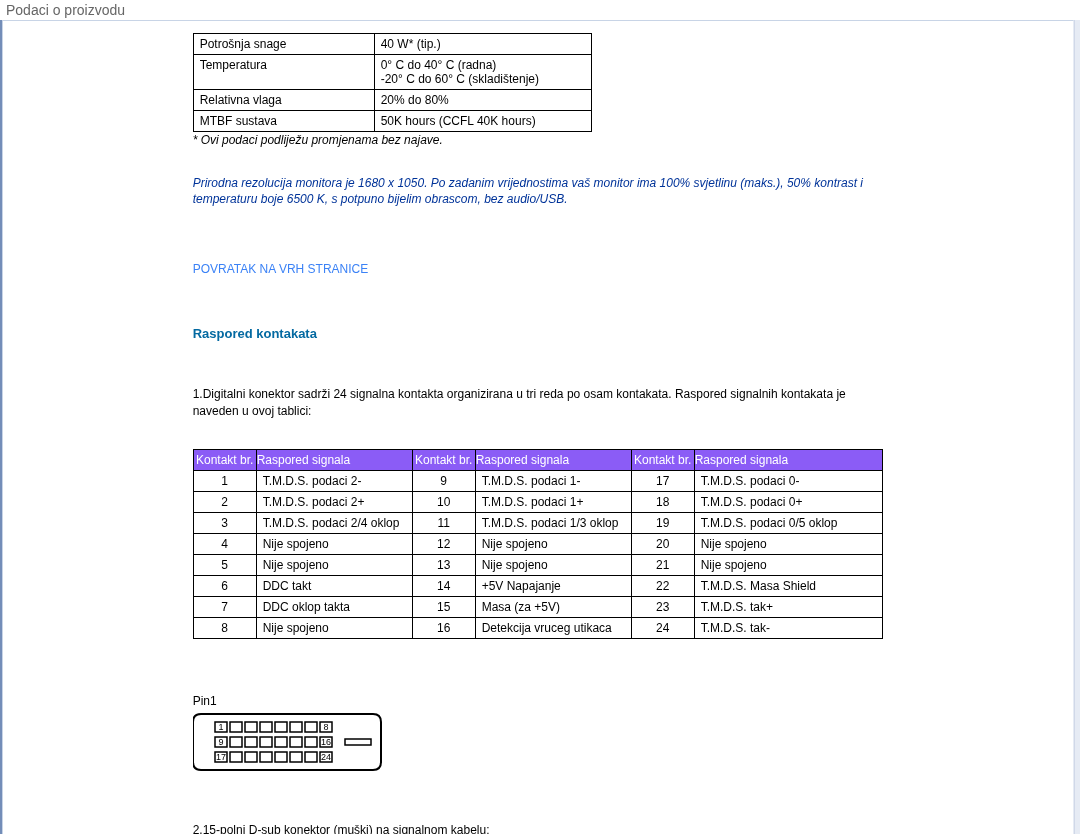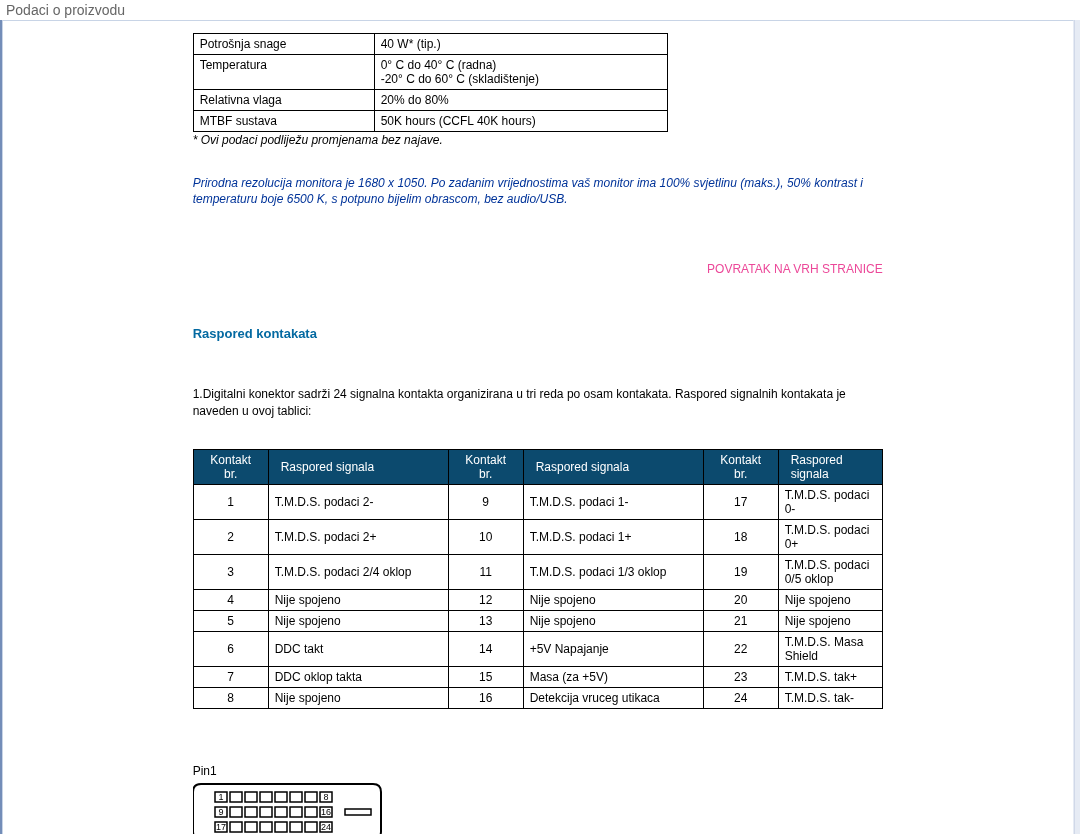--- a/index.html
+++ b/index.html
@@ -33,67 +33,67 @@
   .right-bar {
     width: 115px;
     background: #e6ebf4;
     border-left: 1px solid #d0d8e8;
   }
   .content-inner {
     padding: 12px 190px 40px 190px;
   }
   table.spec-table {
     border-collapse: collapse;
-    width: 475px;
+    width: 399px;
     border: 1px solid #000;
   }
   table.spec-table td {
     border: 1px solid #000;
     padding: 3px 6px;
     font-size: 12px;
     vertical-align: top;
   }
   .note-italic {
     font-style: italic;
     margin-top: 1px;
   }
   .note-blue {
     color: #003399;
     font-style: italic;
     margin-top: 28px;
     line-height: 1.35;
   }
   .return-link {
-    color: #ec4899;
-    font-size: 12px;
-    text-align: right;
+    color: #3b82f6;
+    font-size: 12px;
+    text-align: left;
     margin: 55px 0 50px 0;
   }
   .section-heading {
     color: #0369a1;
     font-weight: bold;
     font-size: 13px;
     margin-bottom: 45px;
   }
   .body-text {
     font-size: 12px;
     line-height: 1.35;
     margin-bottom: 30px;
   }
   table.pin-table {
     border-collapse: collapse;
     border: 1px solid #000;
     width: 690px;
   }
   table.pin-table th {
-    background: #0c4a6e;
+    background: #8b5cf6;
     color: #fff;
     font-weight: normal;
     font-size: 12px;
-    padding: 3px 12px;
+    padding: 3px 0;
     border: 1px solid #000;
     text-align: left;
   }
   table.pin-table th.num-col {
     text-align: center;
     width: 50px;
   }
   table.pin-table td {
     border: 1px solid #000;
     padding: 3px 6px;

